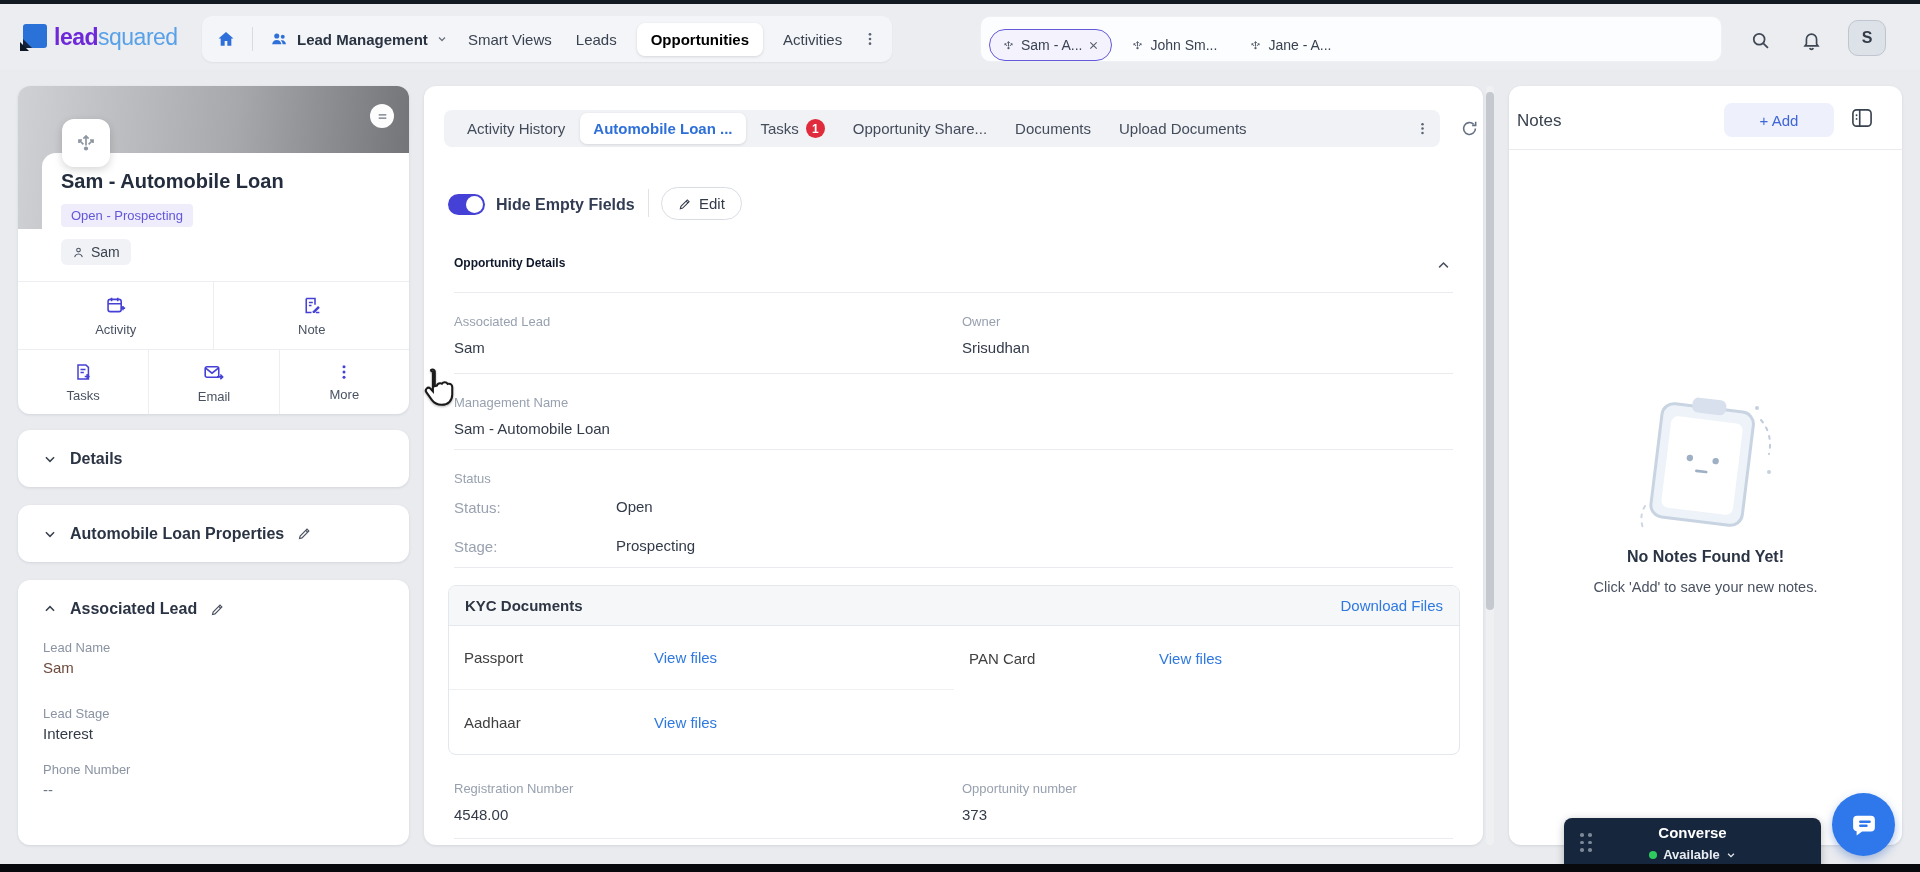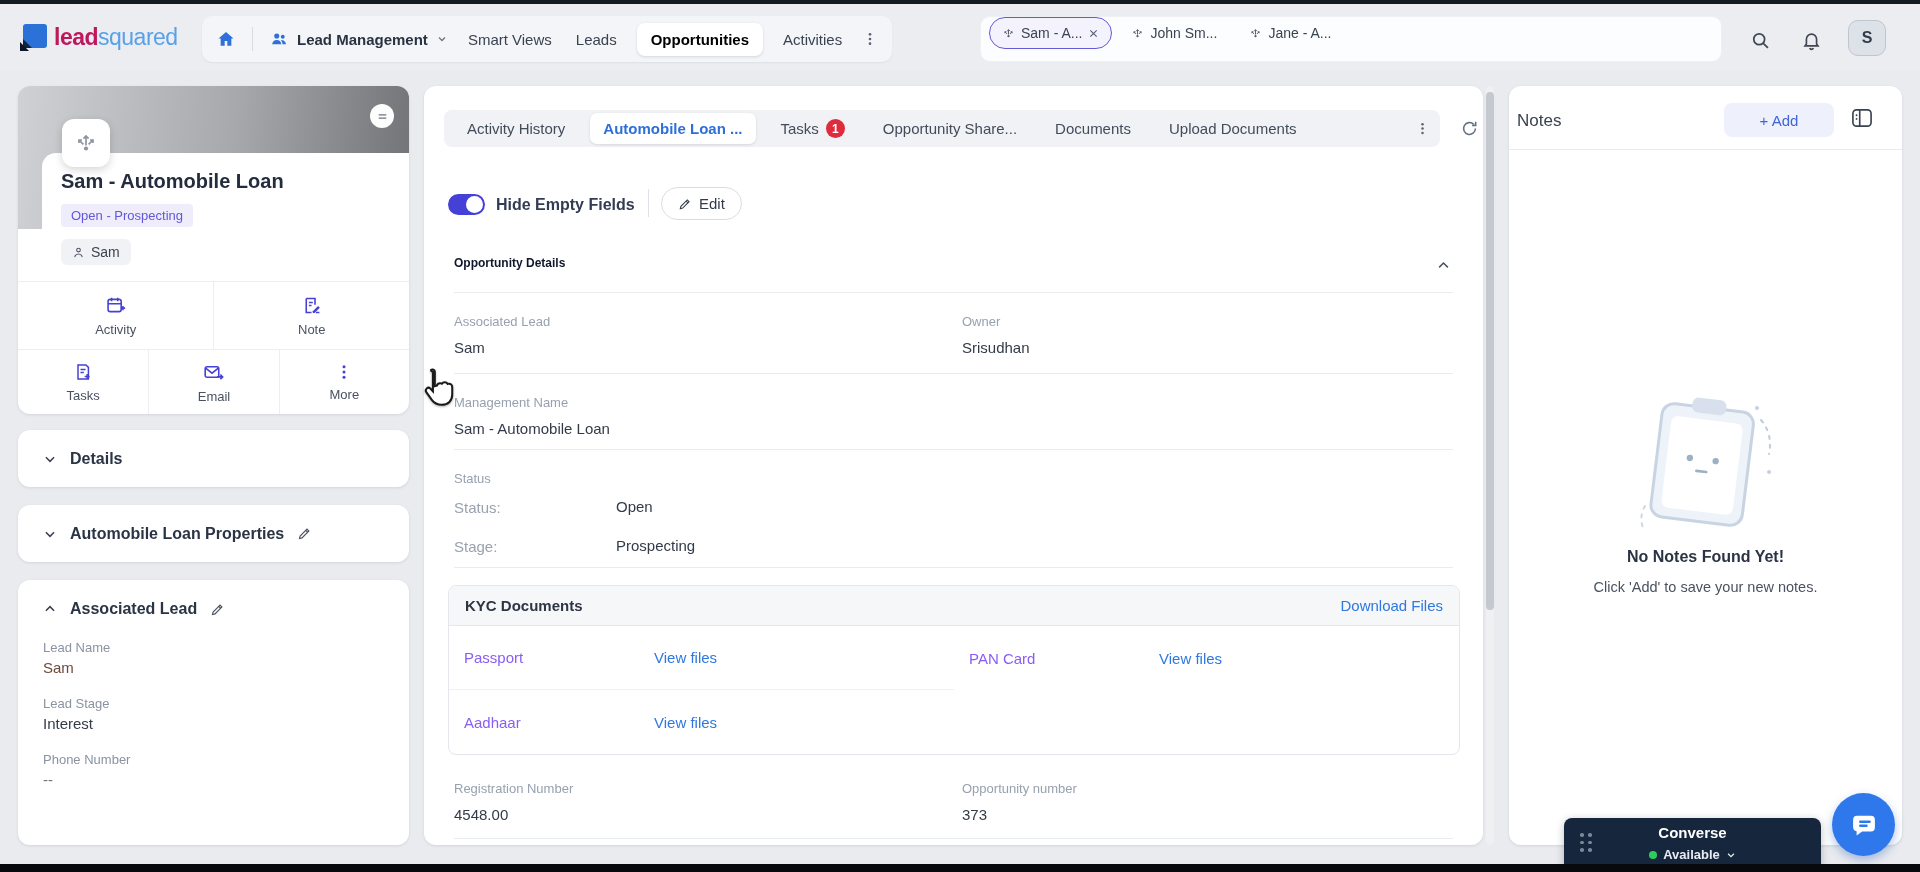--- a/index.html
+++ b/index.html
@@ -6,28 +6,28 @@
   html,body{width:1920px;height:872px;overflow:hidden}
   body{font-family:"Liberation Sans",sans-serif;background:#e9ebef;position:relative;color:#333b49}
   svg{display:block}
   .card{position:absolute;background:#fff;border-radius:12px;box-shadow:0 1px 3px rgba(20,28,45,.10)}
 
   
   .top-strip{position:absolute;left:0;top:0;width:1920px;height:4px;background:#141a22}
   .topbar{position:absolute;left:0;top:4px;width:1920px;height:66px;background:#ebedf0}
   .logo{position:absolute;left:20px;top:20px;display:flex;align-items:center;gap:7px}
   .logo-text{font-size:23px;font-weight:700;letter-spacing:-.5px}
-  .logo-text .p1{color:#be185d}
+  .logo-text .p1{color:#6d28d9}
   .logo-text .p2{color:#58a1e8;font-weight:500}
   .nav-wrap{position:absolute;left:202px;top:12px;height:46px;background:#f4f5f8;border-radius:10px;display:flex;align-items:center;padding:0 14px;gap:16px;box-shadow:0 1px 2px rgba(20,28,45,.06)}
   .nav-item{font-size:15px;color:#3a4351;font-weight:500;padding:8px 4px;cursor:pointer;white-space:nowrap}
   .nav-active{background:#fff;color:#000000;font-weight:700;border-radius:8px;padding:8px 14px;box-shadow:0 1px 3px rgba(20,28,45,.14)}
   .vdiv{width:1px;height:24px;background:#d8dbe1}
   .lm{display:flex;align-items:center;gap:8px;font-size:15px;font-weight:700;color:#2a3342;white-space:nowrap}
-  .chips-wrap{position:absolute;left:980px;top:12px;width:742px;height:46px;background:#fcfdfe;border:1px solid #eef0f4;border-radius:10px;display:flex;align-items:flex-start;padding:0 8px;gap:6px}
+  .chips-wrap{position:absolute;left:980px;top:12px;width:742px;height:46px;background:#fcfdfe;border:1px solid #eef0f4;border-radius:10px;display:flex;align-items:flex-end;padding:0 8px;gap:6px}
   .chip{display:flex;align-items:center;gap:6px;font-size:14px;color:#3a4351;padding:7px 12px;border-radius:18px;border:1.5px solid transparent;white-space:nowrap}
   .chip.sel{border-color:#6459d8;background:#f4f3fd}
   .tb-icon{position:absolute;top:26px;cursor:pointer}
   .avatar{position:absolute;left:1848px;top:16px;width:38px;height:36px;background:#dde1e8;border:1px solid #bfc6d0;border-radius:10px;display:flex;align-items:center;justify-content:center;font-size:16px;font-weight:700;color:#333b49}
 
   
   .profile-card{left:18px;top:86px;width:391px;height:328px;overflow:hidden}
   .band{position:absolute;left:0;top:0;width:391px;height:143px;background:linear-gradient(95deg,#cfd1d4 0%,#a6a8ab 55%,#717377 100%)}
   .band-note{position:absolute;left:352px;top:18px;width:24px;height:24px;background:#fdfdfd;border-radius:50%;display:flex;align-items:center;justify-content:center}
   .share-square{position:absolute;left:44px;top:33px;width:48px;height:48px;background:#fff;border-radius:12px;box-shadow:0 3px 8px rgba(0,0,0,.16);display:flex;align-items:center;justify-content:center;color:#8d95a1}
@@ -41,39 +41,39 @@
   .bl{border-left:1px solid #edeef2}.bt{border-top:1px solid #edeef2}
   .side-sec{position:absolute;left:18px;width:391px;background:#fff;border-radius:12px;box-shadow:0 1px 3px rgba(20,28,45,.10);display:flex;align-items:center;gap:13px;padding:0 25px}
   .side-sec .t{font-size:16px;font-weight:600;color:#2b3444}
   .assoc-card{left:18px;top:580px;width:391px;height:265px;padding:20px 25px;overflow:hidden}
   .assoc-head{display:flex;align-items:center;gap:13px}
   .slabel{font-size:13px;color:#8a93a2;margin-top:19px}
   .sval{font-size:15px;color:#333b49;margin-top:4px}
 
   
   .main-card{left:424px;top:86px;width:1059px;height:759px}
-  .tabs-bar{position:absolute;left:20px;top:24px;width:996px;height:37px;background:#f1f2f5;border-radius:8px;display:flex;align-items:center;padding:0 10px;gap:12px}
+  .tabs-bar{position:absolute;left:20px;top:24px;width:996px;height:37px;background:#f1f2f5;border-radius:8px;display:flex;align-items:center;padding:0 10px;gap:2px}
   .tab{font-size:15px;color:#434c5b;padding:7px 13px;white-space:nowrap;cursor:pointer;display:flex;align-items:center;gap:7px}
   .tab.active{background:#fff;color:#2e6fd9;font-weight:600;border-radius:7px;box-shadow:0 1px 3px rgba(20,28,45,.12)}
   .badge-red{width:19px;height:19px;border-radius:50%;background:#e02b3c;color:#fff;font-size:12px;font-weight:700;display:flex;align-items:center;justify-content:center}
   .switch{position:absolute;left:24px;top:108px;width:37px;height:21px;background:#4540d6;border-radius:11px;cursor:pointer}
   .switch .knob{position:absolute;right:2px;top:2px;width:17px;height:17px;border-radius:50%;background:#fff}
   .toggle-label{position:absolute;left:72px;top:110px;font-size:16px;font-weight:600;color:#323c52}
   .edit-btn{position:absolute;left:237px;top:101px;height:33px;border:1px solid #d9dde3;border-radius:17px;background:#fff;display:flex;align-items:center;gap:7px;padding:0 16px;font-size:15px;color:#333b49;cursor:pointer}
   .sec-title{position:absolute;left:30px;top:170px;font-size:12px;font-weight:700;color:#0f172a}
   .hline{position:absolute;left:30px;width:999px;height:1px;background:#e9ebee}
   .flabel{position:absolute;font-size:13px;color:#98a1af}
   .fvalue{position:absolute;font-size:15px;color:#333b49}
   .link{color:#2e78e0;cursor:pointer}
   .kyc{position:absolute;left:24px;top:499px;width:1012px;height:170px;border:1px solid #e4e7eb;border-radius:8px;overflow:hidden}
   .kyc-head{height:40px;background:#f6f7f9;border-bottom:1px solid #e4e7eb;display:flex;align-items:center;justify-content:space-between;padding:0 16px}
   .kyc-head .kt{font-size:15px;font-weight:600;color:#2e3644}
   .kyc-body{display:grid;grid-template-columns:1fr 1fr}
   .kyc-cell{height:64px;display:flex;align-items:center;padding:0 15px;font-size:15px}
-  .kyc-cell .nm{width:190px;color:#8b5cf6}
+  .kyc-cell .nm{width:190px;color:#404040}
   .kyc-cell.divb{border-bottom:1px solid #eef0f2}
 
   
   .scroll-track{position:absolute;left:1486px;top:86px;width:8px;height:759px;background:#eef0f2;border-radius:4px}
   .scroll-thumb{position:absolute;left:1486px;top:92px;width:8px;height:518px;background:#c5c9cf;border-radius:4px;cursor:grab}
 
   
   .notes-card{left:1509px;top:86px;width:393px;height:759px}
   .notes-title{position:absolute;left:8px;top:25px;font-size:17px;color:#39424f}
   .add-btn{position:absolute;left:215px;top:17px;width:110px;height:34px;background:#eef0fb;border-radius:8px;border:none;color:#3e66d6;font-size:15px;display:flex;align-items:center;justify-content:center;cursor:pointer;font-family:inherit}
@@ -286,21 +286,21 @@
         <path d="M5 15l7-7 7 7"></path>
       </svg>
     <span style="font-size:16px;font-weight:600;color:#2b3444">Associated Lead</span>
     <svg width="15" height="15" viewBox="0 0 24 24" fill="none" stroke="#4a5260" stroke-width="1.8" style="cursor:pointer">
         <path d="M4 20l1-4L16 5l3 3-11 11z"></path>
         <path d="M14 7l3 3"></path>
       </svg>
   </div>
   <div class="slabel" style="margin-top: 22px;">Lead Name</div>
   <div class="sval" style="color:#6d4a3d">Sam</div>
-  <div class="slabel" style="margin-top: 20px;">Lead Stage</div>
+  <div class="slabel" style="margin-top: 30px;">Lead Stage</div>
   <div class="sval">Interest</div>
   <div class="slabel" style="margin-top: 20px;">Phone Number</div>
   <div class="sval" style="color:#6f7684">--</div>
 </div>
 
 <div class="card main-card">
   <div class="tabs-bar">
     <span class="tab">
         <span>Activity History</span>
       </span>

